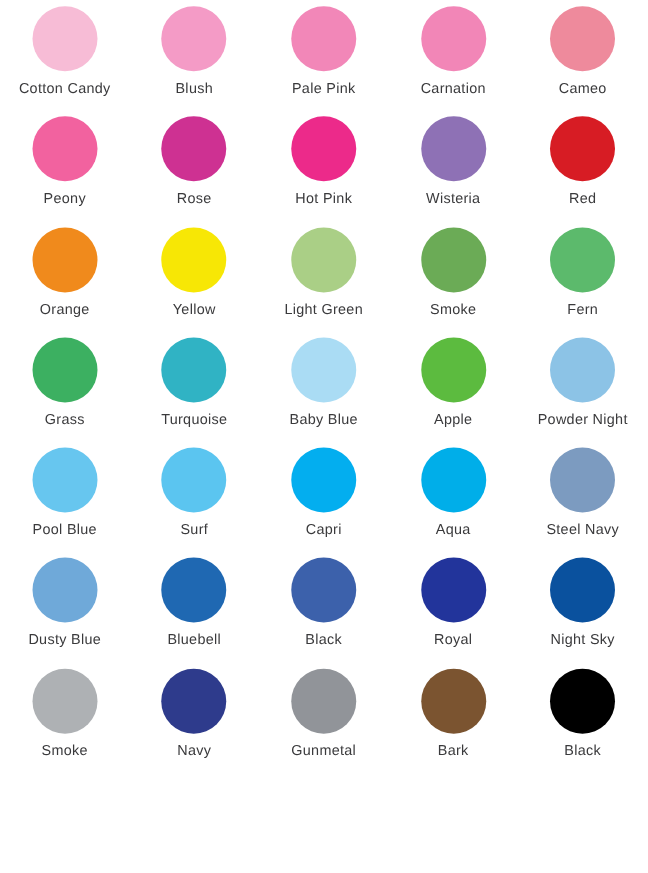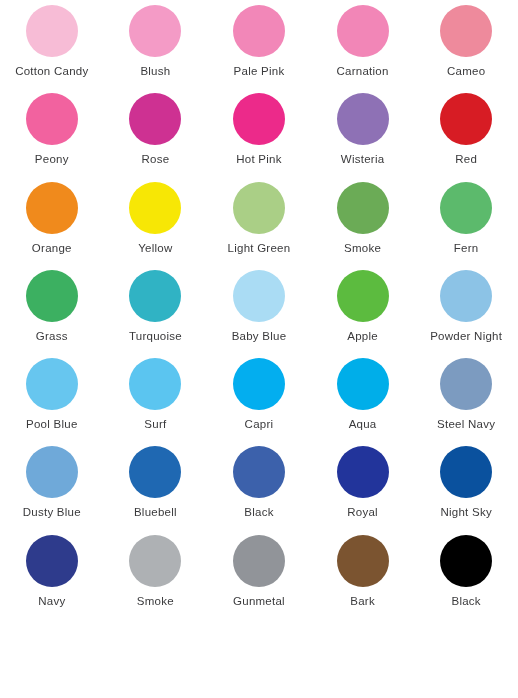--- a/index.html
+++ b/index.html
@@ -170,26 +170,26 @@
     </div>
     <div class="swatch-cell">
       <div class="swatch-dot" style="background-color: rgb(34, 52, 155);"></div>
       <div class="swatch-label">Royal</div>
     </div>
     <div class="swatch-cell">
       <div class="swatch-dot" style="background-color: rgb(10, 81, 158);"></div>
       <div class="swatch-label">Night Sky</div>
     </div>
     <div class="swatch-cell">
+      <div class="swatch-dot" style="background-color: rgb(174, 177, 180);"></div>
+      <div class="swatch-label">Smoke</div>
+    </div>
+    <div class="swatch-cell">
       <div class="swatch-dot" style="background-color: rgb(46, 59, 140);"></div>
       <div class="swatch-label">Navy</div>
-    </div>
-    <div class="swatch-cell">
-      <div class="swatch-dot" style="background-color: rgb(174, 177, 180);"></div>
-      <div class="swatch-label">Smoke</div>
     </div>
     <div class="swatch-cell">
       <div class="swatch-dot" style="background-color: rgb(145, 148, 153);"></div>
       <div class="swatch-label">Gunmetal</div>
     </div>
     <div class="swatch-cell">
       <div class="swatch-dot" style="background-color: rgb(123, 84, 48);"></div>
       <div class="swatch-label">Bark</div>
     </div>
     <div class="swatch-cell">

